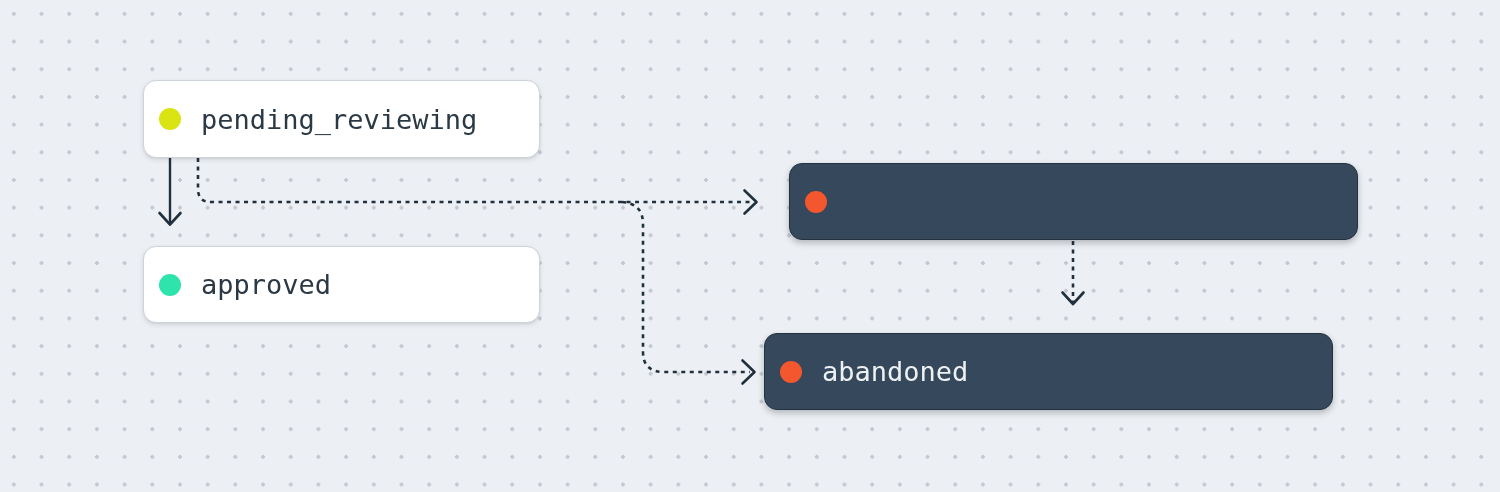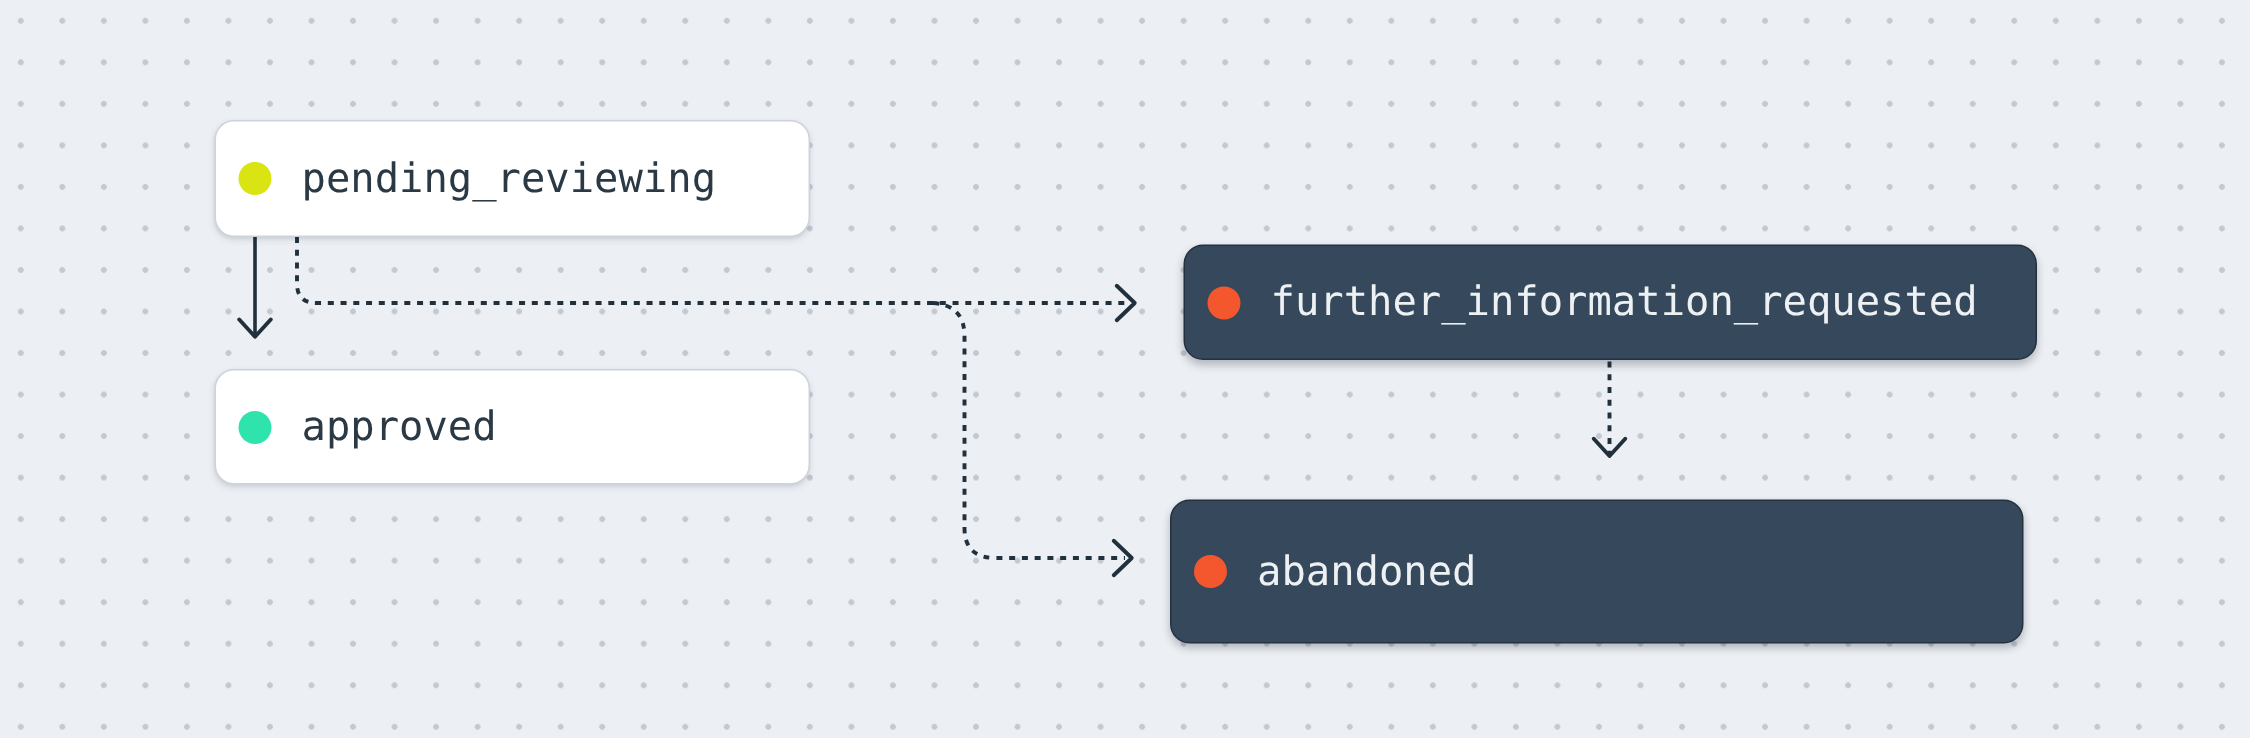--- a/index.html
+++ b/index.html
@@ -77,21 +77,20 @@
     <span class="label">approved</span>
   </div>
 
   <div class="node light" style="left:143px;top:80px;width:397px;height:78px">
     <span class="dot" style="background-color: rgb(217, 228, 18);"></span>
     <span class="label">pending_reviewing</span>
   </div>
 
   <div class="node dark" style="left:789px;top:163px;width:569px;height:77px">
     <span class="dot" style="background-color: rgb(244, 87, 46);"></span>
-    <span class="label">further_information_requested</span>
   </div>
 
-  <div class="node dark" style="left:780px;top:333px;width:569px;height:96px">
+  <div class="node dark" style="left:764px;top:333px;width:569px;height:77px">
     <span class="dot" style="background-color: rgb(244, 87, 46);"></span>
     <span class="label">abandoned</span>
   </div>
 
 </div>
 
 </body></html>

